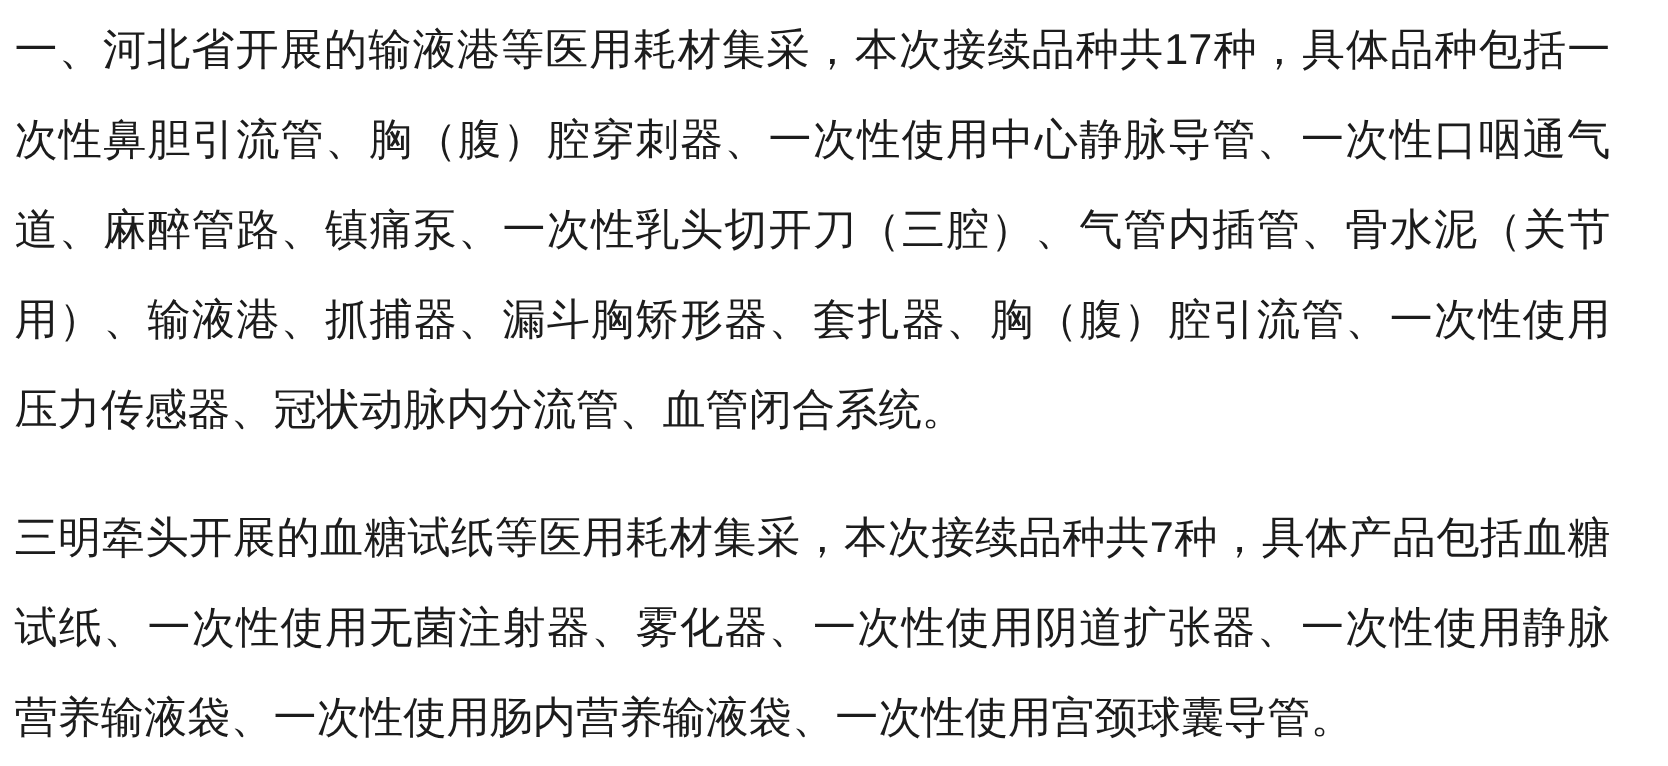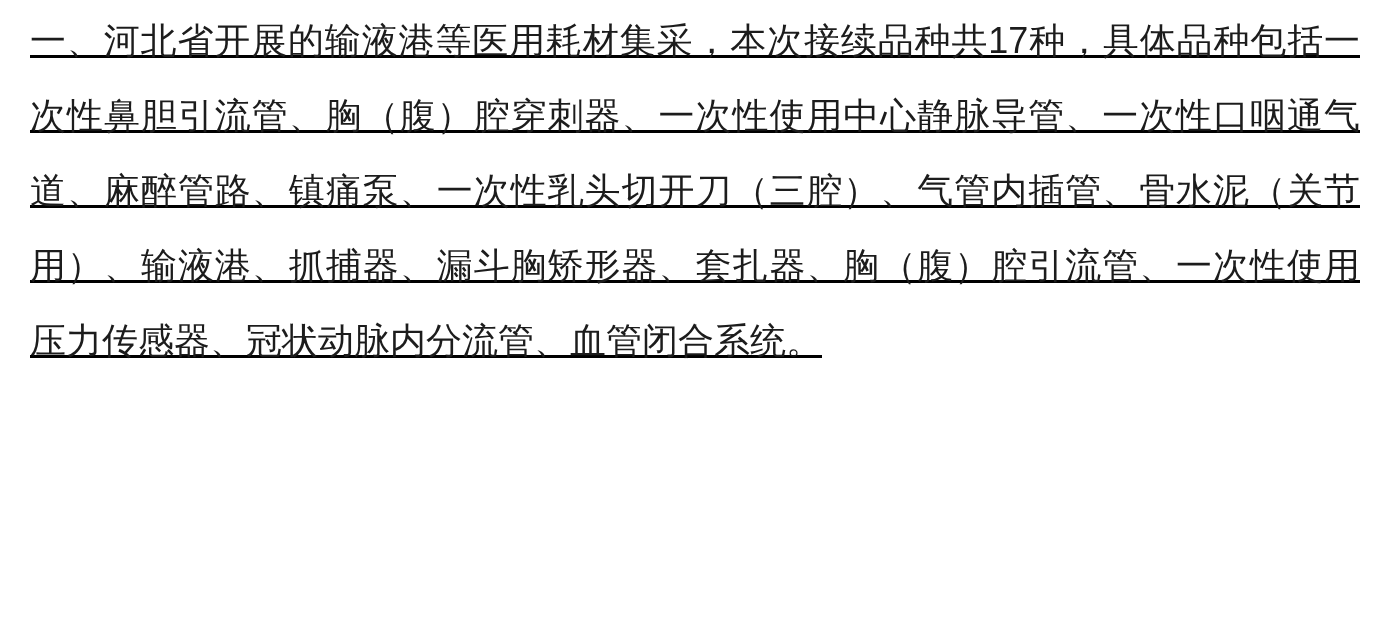--- a/index.html
+++ b/index.html
@@ -9,22 +9,21 @@
   body {
     width: 1390px;
     height: 638px;
     overflow: hidden;
     background: var(--bg-color, #ffffff);
     font-family: "Liberation Sans", "DejaVu Sans", sans-serif;
   }
   .doc {
     box-sizing: border-box;
     width: 1390px;
-    padding: 3px 30px 0 30px;
-    text-decoration: underline;
+    padding: 3px 30px 0 12px;
   }
   .para {
     margin: 0;
     width: 1330px;
     font-size: 36px;
     line-height: 75px;
     letter-spacing: 0px;
     color: var(--text-color, #1c1c1c);
     text-align: justify;
     text-justify: inter-ideograph;
@@ -32,13 +31,14 @@
   }
   .para + .para {
     margin-top: 32px;
   }
 </style>
 </head>
 <body style="--bg-color: #ffffff; --text-color: #1c1c1c;">
 
 <div class="doc">
   <p class="para">一、河北省开展的输液港等医用耗材集采，本次接续品种共17种，具体品种包括一次性鼻胆引流管、胸（腹）腔穿刺器、一次性使用中心静脉导管、一次性口咽通气道、麻醉管路、镇痛泵、一次性乳头切开刀（三腔）、气管内插管、骨水泥（关节用）、输液港、抓捕器、漏斗胸矫形器、套扎器、胸（腹）腔引流管、一次性使用压力传感器、冠状动脉内分流管、血管闭合系统。</p>
+  <p class="para">三明牵头开展的血糖试纸等医用耗材集采，本次接续品种共7种，具体产品包括血糖试纸、一次性使用无菌注射器、雾化器、一次性使用阴道扩张器、一次性使用静脉营养输液袋、一次性使用肠内营养输液袋、一次性使用宫颈球囊导管。</p>
 </div>
 
 </body></html>

